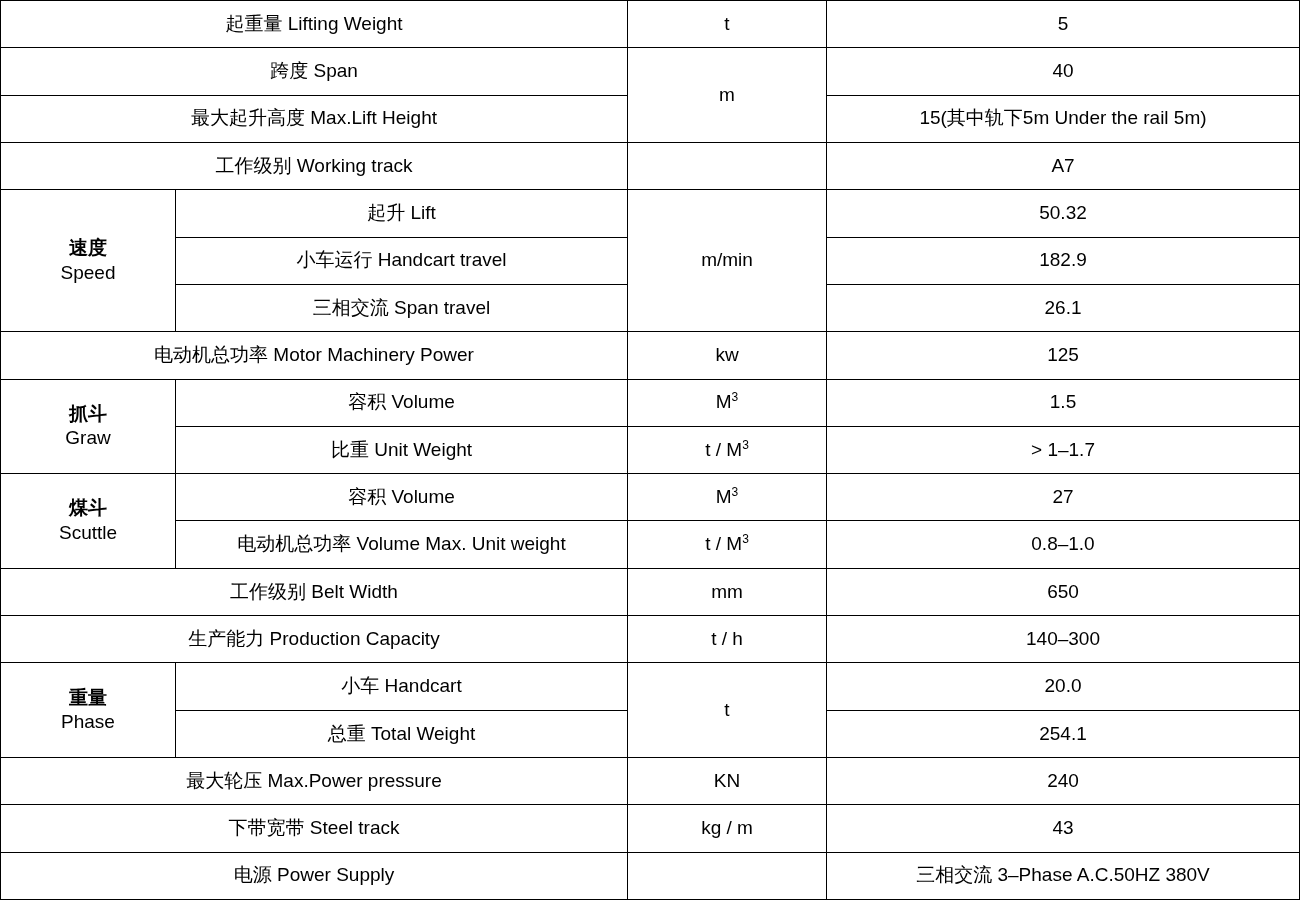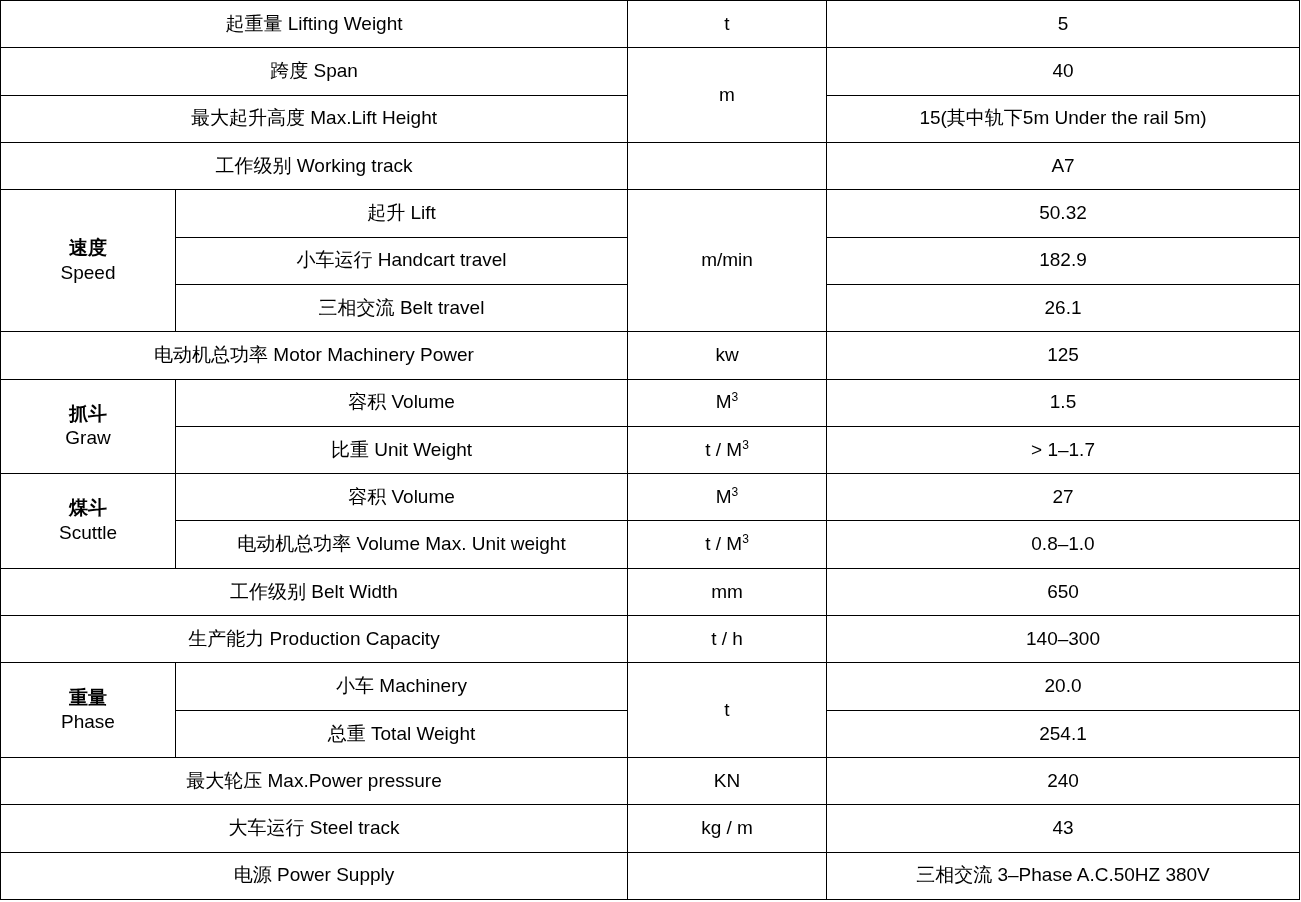--- a/index.html
+++ b/index.html
@@ -114,21 +114,21 @@
       <td class="name-cell">
         <span>小车运行</span>
         <span>Handcart travel</span>
       </td>
       <td>182.9</td>
     </tr>
 
     <tr>
       <td class="name-cell">
         <span>三相交流</span>
-        <span>Belt travel</span>
+        <span>Span travel</span>
       </td>
       <td>26.1</td>
     </tr>
 
     <tr>
       <td class="name-cell" colspan="2">
         <span>电动机总功率</span>
         <span>Motor Machinery Power</span>
       </td>
       <td>kw</td>
@@ -197,21 +197,21 @@
       <td>140–300</td>
     </tr>
 
     <tr>
       <td class="group-cell" rowspan="2">
         <div>重量</div>
         <div class="en">Phase</div>
       </td>
       <td class="name-cell">
         <span>小车</span>
-        <span>Machinery</span>
+        <span>Handcart</span>
       </td>
       <td rowspan="2">t</td>
       <td>20.0</td>
     </tr>
 
     <tr>
       <td class="name-cell">
         <span>总重</span>
         <span>Total Weight</span>
       </td>
@@ -222,21 +222,21 @@
       <td class="name-cell" colspan="2">
         <span>最大轮压</span>
         <span>Max.Power pressure</span>
       </td>
       <td>KN</td>
       <td>240</td>
     </tr>
 
     <tr>
       <td class="name-cell" colspan="2">
-        <span>大车运行</span>
+        <span>下带宽带</span>
         <span>Steel track</span>
       </td>
       <td>kg / m</td>
       <td>43</td>
     </tr>
 
     <tr>
       <td class="name-cell" colspan="2">
         <span>电源</span>
         <span>Power Supply</span>

